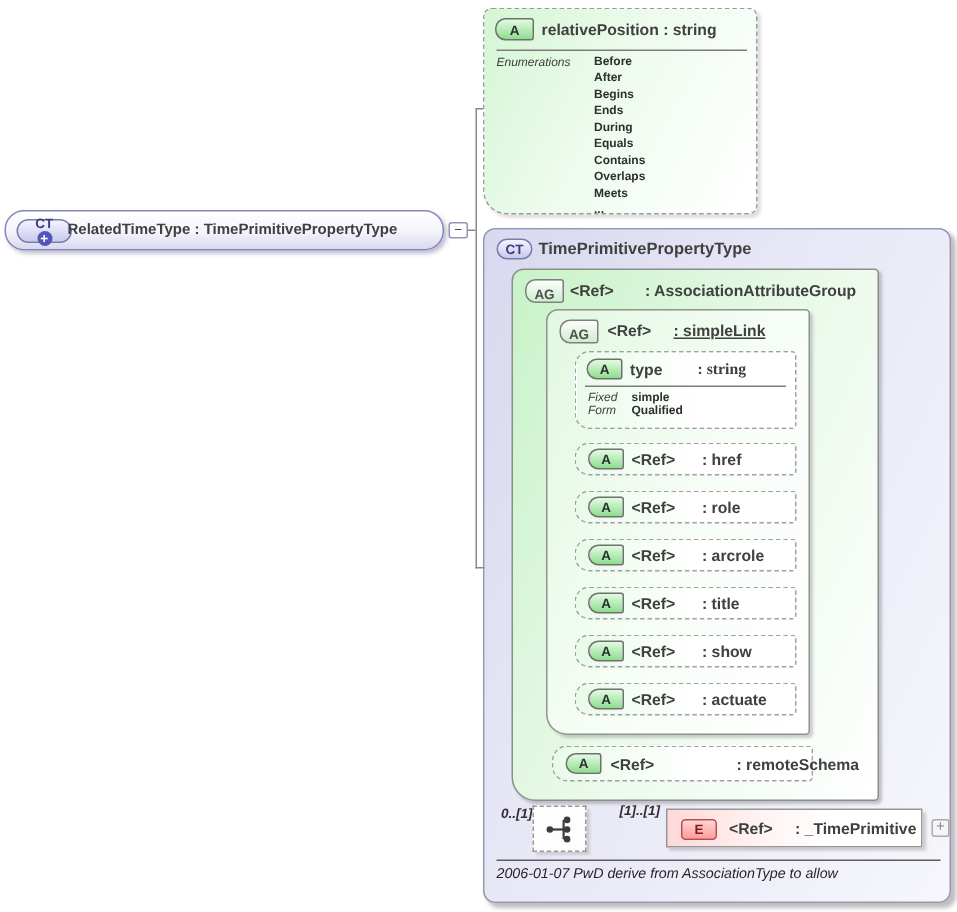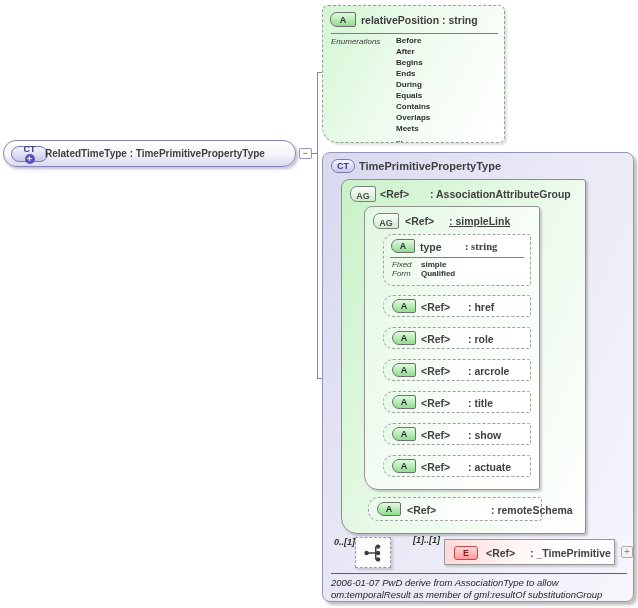--- a/index.html
+++ b/index.html
@@ -233,17 +233,16 @@
         <span>E</span>
       </div>
       <div class="abs hdr" style="left:41px;top:7px;">&lt;Ref&gt;</div>
       <div class="abs hdr" style="left:85px;top:7px;">: _TimePrimitive</div>
     </div>
     <div class="abs expand-btn" style="left:298px;top:393px;width:12px;height:12px;">+</div>
 
     <div class="sep" style="left:8px;top:420px;width:296px;background:#5e5e5e;"></div>
     <div class="abs annot" style="left:8px;top:424px;width:300px;">
       <div>2006-01-07 PwD derive from AssociationType to allow</div>
-      <div>om:temporalResult as member of gml:resultOf substitutionGroup</div>
     </div>
   </div>
 
 </div>
 
 </body></html>

